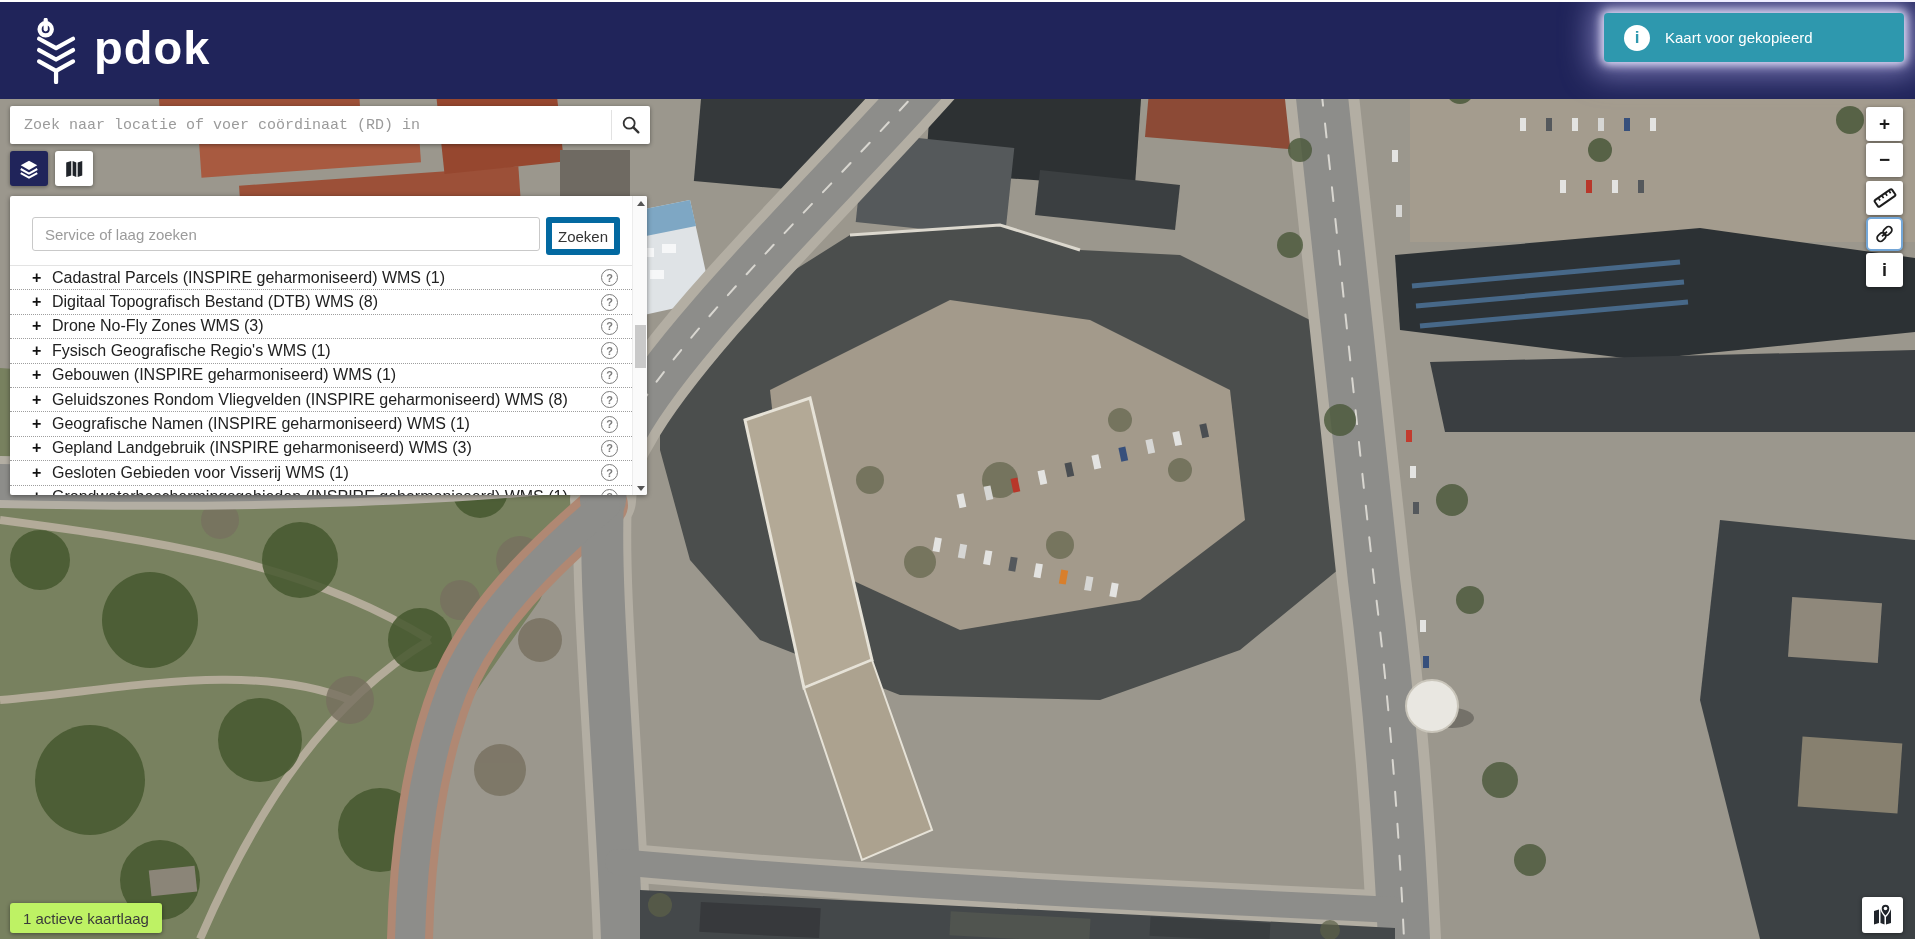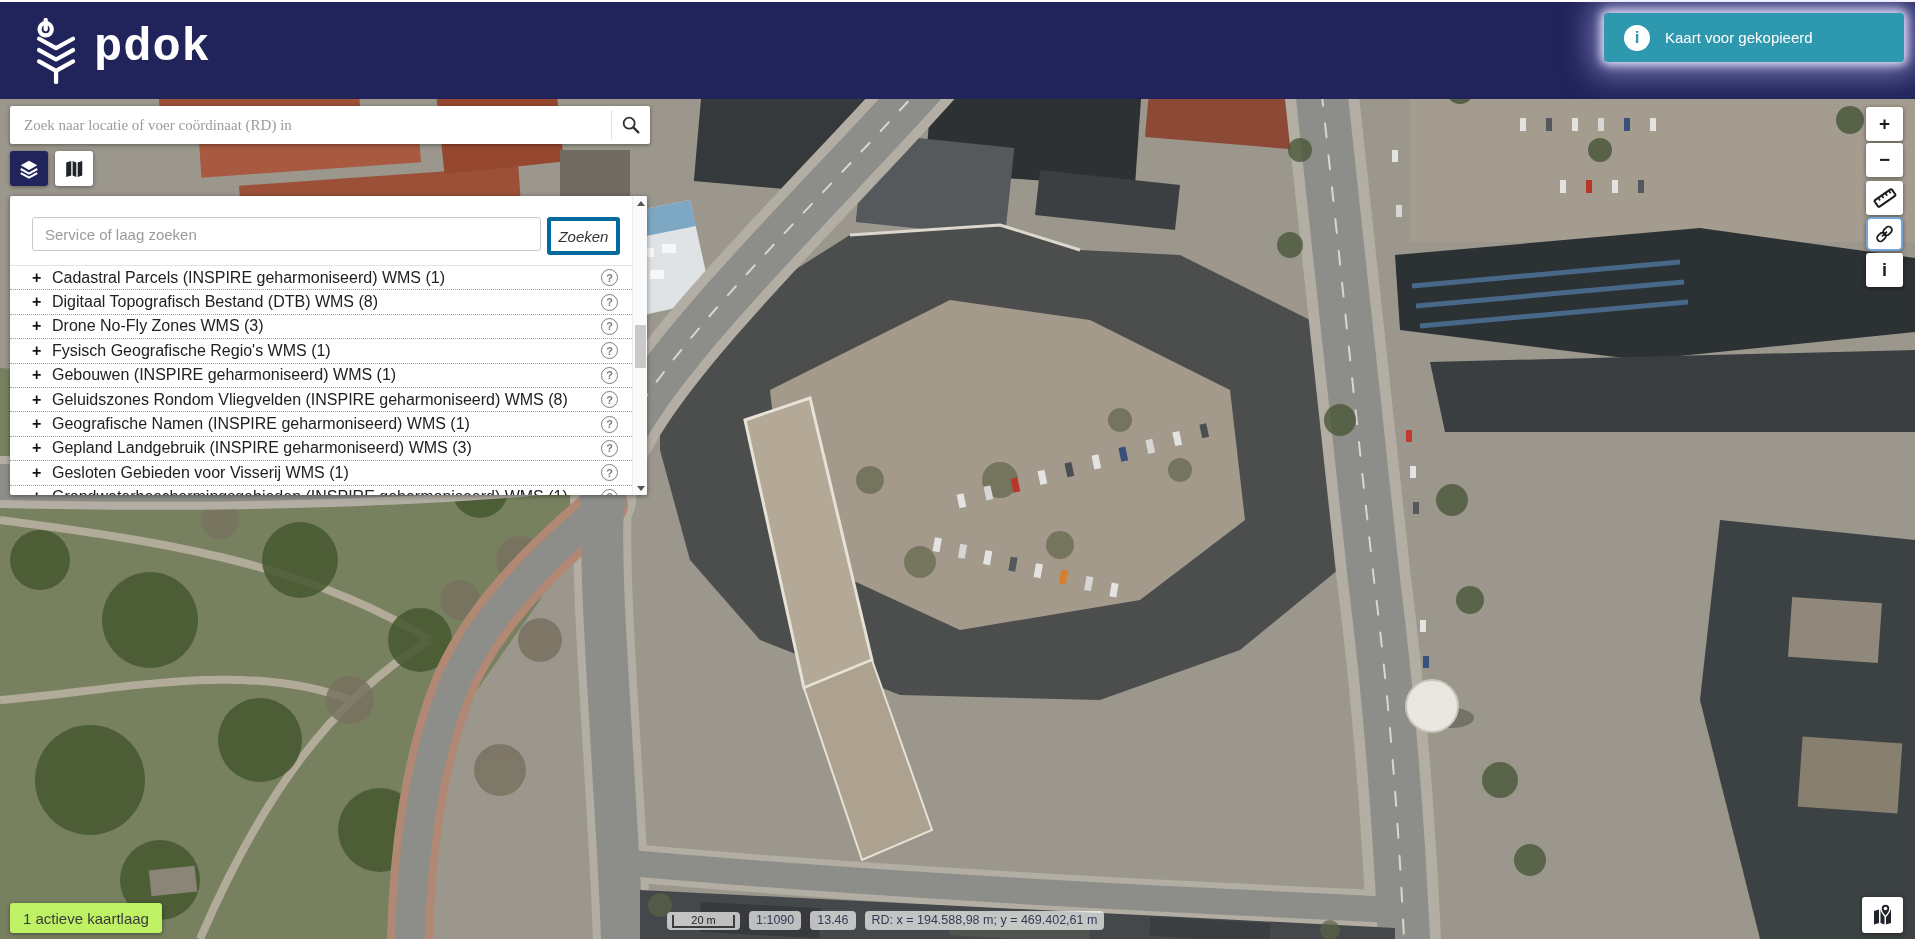--- a/index.html
+++ b/index.html
@@ -9,56 +9,56 @@
 
   
   .map-svg{position:absolute;inset:0;display:block;}
   .map-svg *{pointer-events:none;}
 
   
   .top-strip{position:absolute;top:0;left:0;width:100%;height:2px;background:#ffffff;z-index:60;}
   .app-header{position:absolute;top:2px;left:0;width:100%;height:97px;background:#20245a;z-index:20;
               display:flex;align-items:center;padding-left:30px;}
   .logo{display:flex;align-items:center;gap:10px;color:#fff;}
-  .logo-text{font-size:47px;font-weight:bold;letter-spacing:1px;line-height:1;margin-top:-6px;font-family:Liberation Mono, monospace;}
+  .logo-text{font-size:47px;font-weight:bold;letter-spacing:1px;line-height:1;margin-top:-6px;}
 
   
   .toast{position:absolute;top:13px;right:11px;height:49px;min-width:300px;z-index:70;
          background:#2e98ae;border-radius:4px;display:flex;align-items:center;gap:15px;padding:0 20px;
          box-shadow:0 0 10px 3px rgba(235,232,255,.95),0 0 30px 12px rgba(198,192,255,.55);}
   .toast-ico{width:26px;height:26px;border-radius:50%;background:#fff;color:#2e98ae;
              font-weight:bold;font-size:17px;display:flex;align-items:center;justify-content:center;}
   .toast-text{color:#fff;font-size:15px;}
 
   
   .search-bar{position:absolute;top:106px;left:10px;width:640px;height:38px;background:#fff;z-index:30;
               border-radius:2px;box-shadow:0 1px 4px rgba(0,0,0,.4);display:flex;align-items:stretch;}
   .search-bar input{flex:1;border:none;outline:none;font-size:15px;color:#444;padding:0 14px;
-                    font-family:Liberation Serif, serif;background:transparent;}
+                    font-family:Liberation Mono, monospace;background:transparent;}
   .search-bar input::placeholder{color:#9b9b9b;}
   .search-div{width:1px;background:#e2e2e2;margin:4px 0;}
   .search-btn{width:38px;border:none;background:transparent;display:flex;align-items:center;
               justify-content:center;cursor:pointer;}
 
   
   .tool-toggles{position:absolute;top:151px;left:10px;z-index:30;display:flex;gap:7px;}
   .tgl{width:38px;height:35px;border:none;border-radius:3px;display:flex;align-items:center;
        justify-content:center;box-shadow:0 1px 4px rgba(0,0,0,.4);cursor:pointer;background:#fff;}
   .tgl.active{background:#20245a;}
 
   
   .layer-panel{position:absolute;top:196px;left:10px;width:637px;height:299px;background:#fff;z-index:25;
                border-radius:2px;box-shadow:0 1px 5px rgba(0,0,0,.45);overflow:hidden;}
   .panel-inner{margin-right:15px;}
   .panel-search-row{display:flex;align-items:flex-start;padding:21px 12px 10px 22px;}
   .panel-search-row input{width:516px;height:34px;border:1px solid #c9c9c9;border-radius:3px;
         font-size:15px;color:#444;padding:0 12px;outline:none;font-family:"Liberation Sans",sans-serif;}
   .panel-search-row input::placeholder{color:#9b9b9b;}
-  .zoeken-btn{width:74px;height:38px;margin-left:6px;background:#fff;border:4px solid #0369a1;
-        border-radius:3px;font-size:15px;color:#333;cursor:pointer;font-family:"Liberation Sans",sans-serif;font-style:italic;}
+  .zoeken-btn{width:74px;height:38px;margin-left:6px;background:#fff;border:6px solid #0369a1;
+        border-radius:3px;font-size:15px;color:#333;cursor:pointer;font-family:"Liberation Sans",sans-serif;}
   .service-list{border-top:1px solid #e3e3e3;margin:0 0 0 0;}
   .service-row{display:flex;align-items:center;height:24.4px;padding:0 14px 0 22px;
                border-bottom:1px dotted #9e9e9e;cursor:pointer;}
   .svc-plus{width:20px;font-size:16px;font-weight:bold;color:#111;line-height:1;}
   .svc-label{font-size:16px;color:#212121;white-space:nowrap;overflow:hidden;}
   .svc-help{margin-left:auto;width:17px;height:17px;border:1.6px solid #7c7c7c;border-radius:50%;
             color:#7c7c7c;font-size:11px;font-weight:bold;display:flex;align-items:center;
             justify-content:center;flex:0 0 auto;}
   
   .pscroll{position:absolute;top:0;right:0;bottom:0;width:15px;background:#fafafa;border-left:1px solid #ececec;}
@@ -424,28 +424,20 @@
         <rect x="1.6" y="8.2" width="11" height="7.6" rx="3.8"></rect>
         <rect x="11.4" y="8.2" width="11" height="7.6" rx="3.8"></rect>
         <path d="M8 12 H16"></path>
       </g>
     </svg>
   </button>
   <button class="ctrl info">i</button>
 
   <div class="active-layers">1 actieve kaartlaag</div>
 
-  <div class="status-cluster">
-    <div class="pill scale-pill">
-      <div class="scale-box">20 m</div>
-    </div>
-    <div class="pill">1:1090</div>
-    <div class="pill">13.46</div>
-    <div class="pill">RD: x = 194.588,98 m; y = 469.402,61 m</div>
-  </div>
 
   <button class="map-overview-btn">
     <svg width="26" height="24" viewBox="0 0 26 24">
       <path d="M4 8 L9 6.5 L9 20 L4 21.5 Z M10.5 6.6 L14.5 8 L14.5 21.4 L10.5 20 Z M16 8 L21 6.5 L21 20 L16 21.4 Z" fill="#20242a"></path>
       <path d="M15.5 1 c-2.5 0 -4.5 2 -4.5 4.5 0 3.4 4.5 8 4.5 8 s4.5 -4.6 4.5 -8 c0 -2.5 -2 -4.5 -4.5 -4.5 z" fill="#20242a" stroke="#ffffff" stroke-width="1.4"></path>
       <circle cx="15.5" cy="5.5" r="1.8" fill="#ffffff"></circle>
     </svg>
   </button>
 
 </div>

